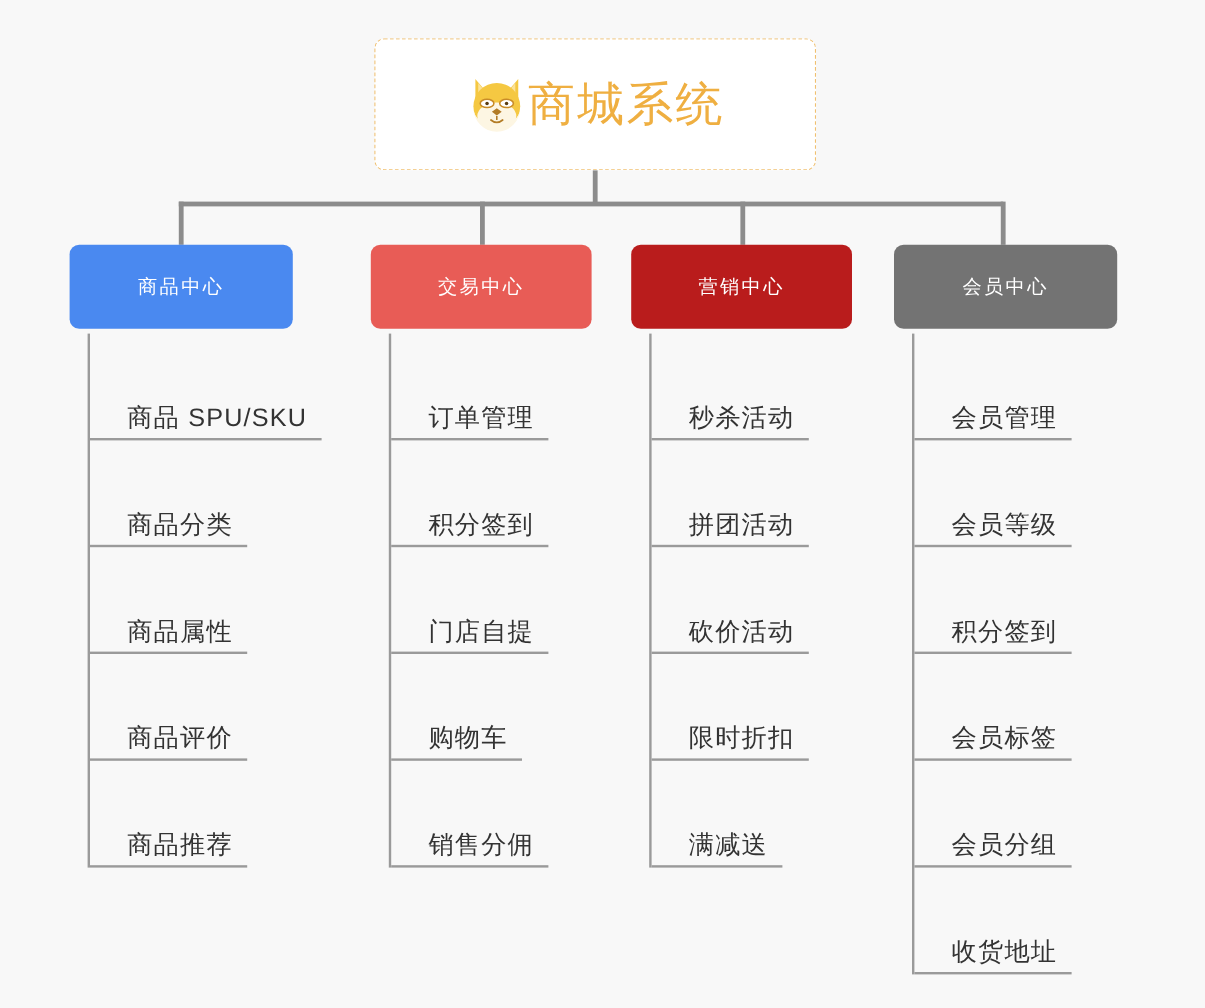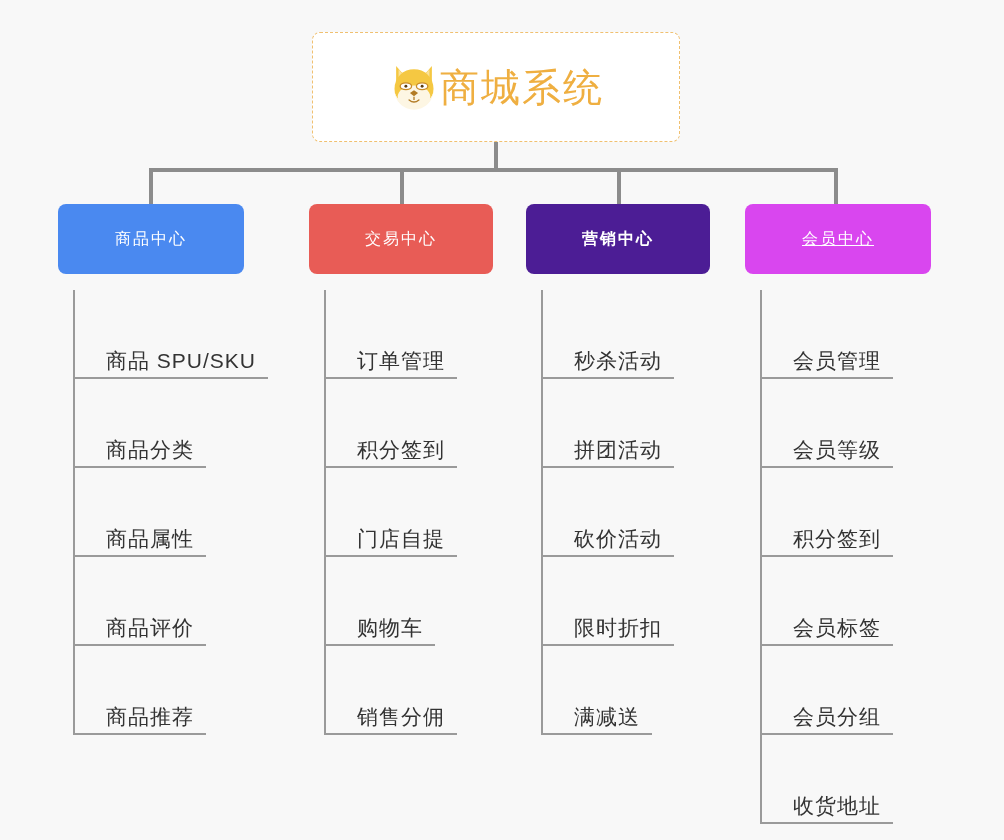--- a/index.html
+++ b/index.html
@@ -96,31 +96,31 @@
     display: flex;
     align-items: center;
     justify-content: center;
     color: #ffffff;
     font-size: 16px;
     letter-spacing: 2px;
     white-space: nowrap;
   }
   .cat-blue   { background: #4a89f0; }
   .cat-red    { background: #e85c56; }
-  .cat-orange { background: #4c1d95; font-weight: bold; }
-  .cat-green  { background: #d946ef; text-decoration: underline; }
+  .cat-orange { background: #b91c1c; }
+  .cat-green  { background: #737373; }
 
   
   .leaf-list {
     position: relative;
     margin-left: 15px;
     padding-left: 0;
     border-left: 2px solid #9a9a9a;
     list-style: none;
-    margin-top: 16px;
+    margin-top: 4px;
     margin-bottom: 0;
   }
   .leaf-item {
     position: relative;
     height: 89px;
     display: flex;
     align-items: flex-end;
   }
   .leaf-label {
     display: inline-block;

